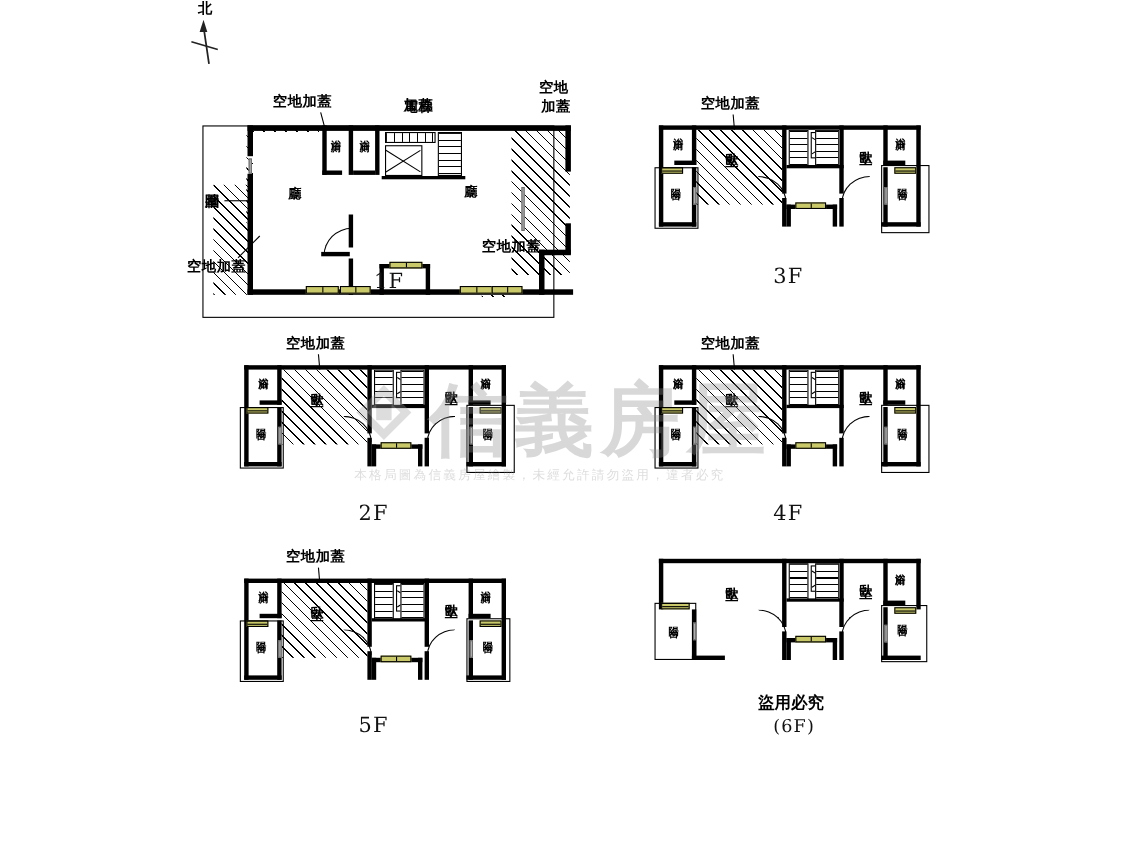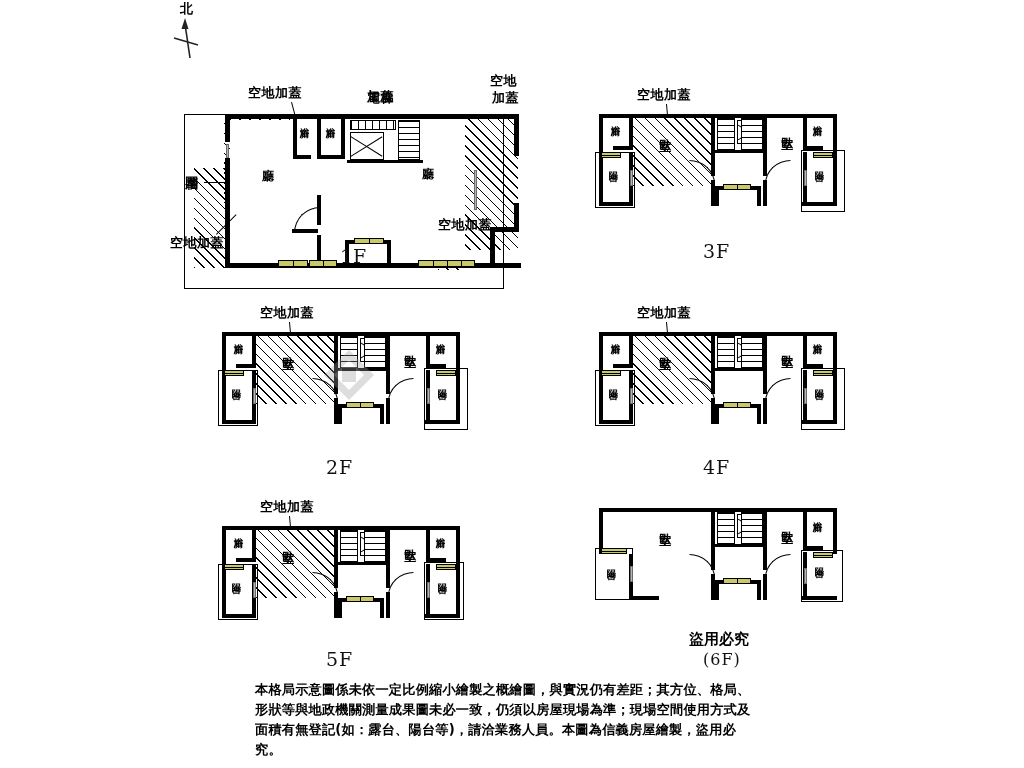--- a/index.html
+++ b/index.html
@@ -430,17 +430,18 @@
     <div class="floorname-cjk" style="left:104px;top:140px;">盜用必究</div>
     <div class="floorname" style="left:118px;top:160px;font-size:16px;">(6F)</div>
   </div>
 
   <div id="watermark">
     <svg class="wmlogo" viewBox="0 0 62 62">
       <polygon points="31,6 56,31 31,56 6,31" fill="#9d9d9d"></polygon>
       <polygon points="31,16 46,31 31,46 16,31" fill="#ffffff"></polygon>
       <rect x="24" y="24" width="14" height="14" fill="#9d9d9d"></rect>
     </svg>
-  </div>
-
-  <div id="disclaimer">本格局示意圖係未依一定比例縮小繪製之概繪圖，與實況仍有差距；其方位、格局、形狀等與地政機關測量成果圖未必一致，仍須以房屋現場為準；現場空間使用方式及面積有無登記(如：露台、陽台等)，請洽業務人員。本圖為信義房屋繪製，盜用必究。</div>
+    <div class="wmtext">信義房屋</div>
+    <div class="wmsmall">本格局圖為信義房屋繪製，未經允許請勿盜用，違者必究</div>
+  </div>
+
 
 </div>
 
 </body></html>

